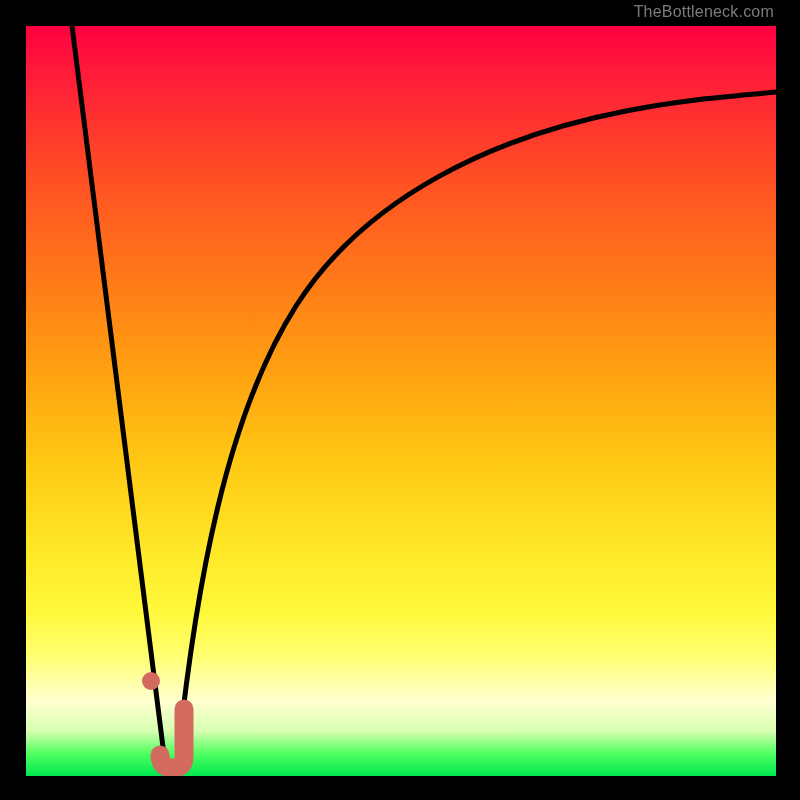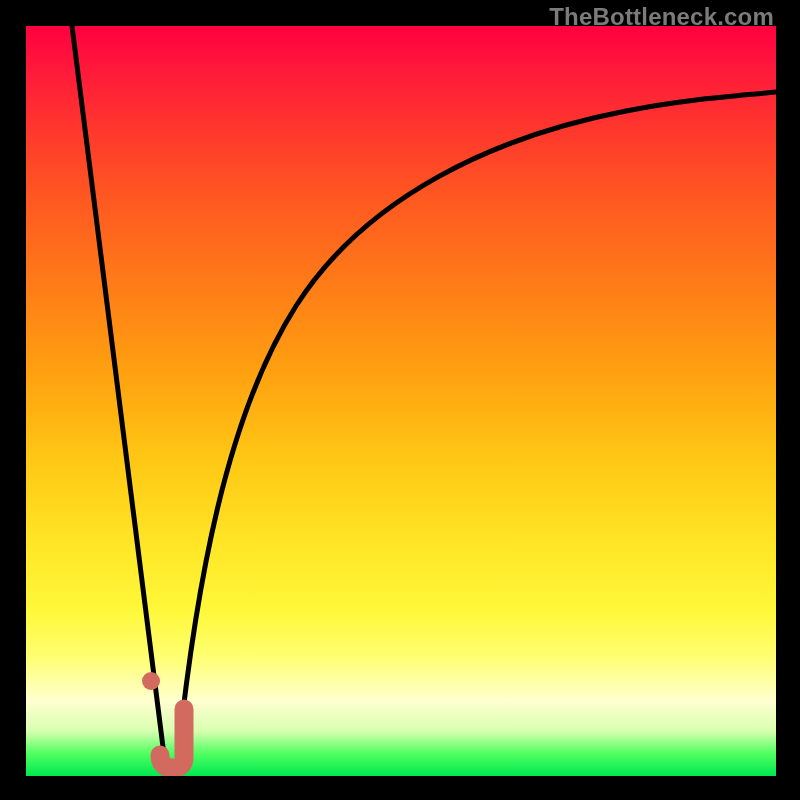--- a/index.html
+++ b/index.html
@@ -36,22 +36,22 @@
   .curve-svg {
     position: absolute;
     left: 0; top: 0;
     width: 750px; height: 750px;
   }
   .attribution {
     position: absolute;
     right: 26px;
     top: 3px;
     font-family: Arial, Helvetica, sans-serif;
-    font-size: 24px;
-    font-weight: bold;
+    font-size: 16px;
+    font-weight: normal;
     color: #7b7b7b;
     letter-spacing: 0.2px;
   }
 </style>
 </head>
 <body>
 
 <div class="frame">
   <div class="attribution">TheBottleneck.com</div>
   <div class="plot">

